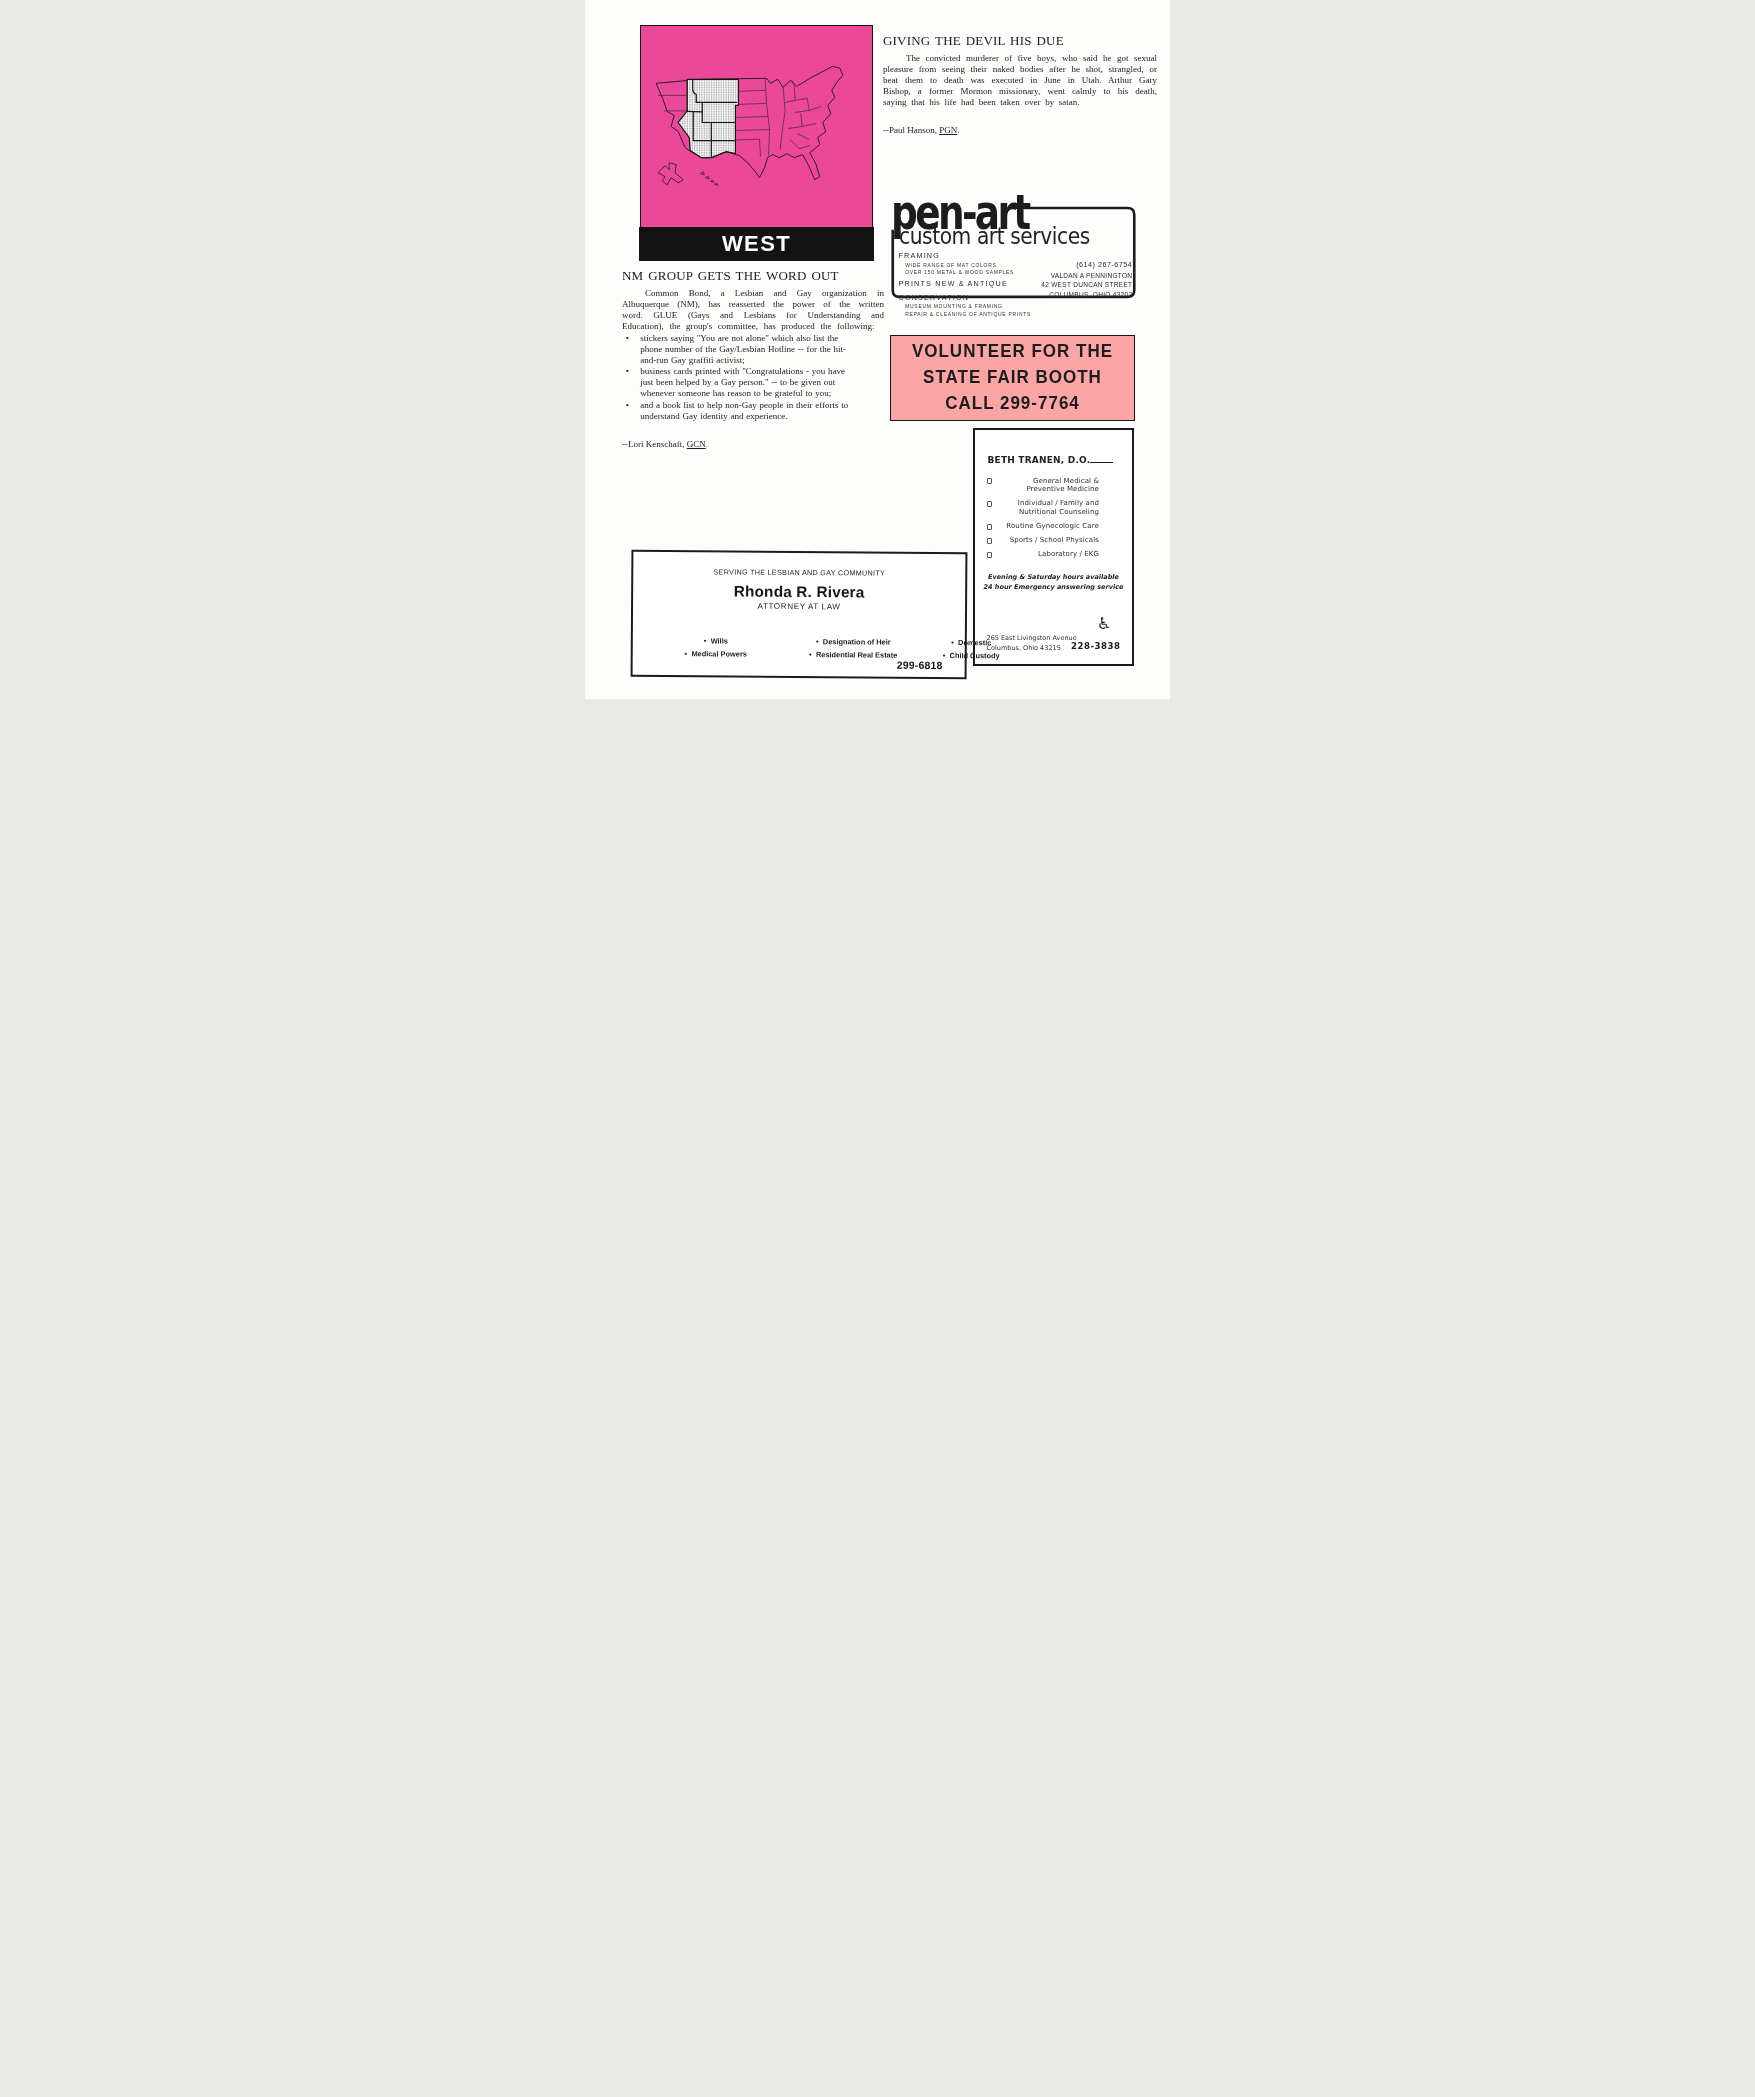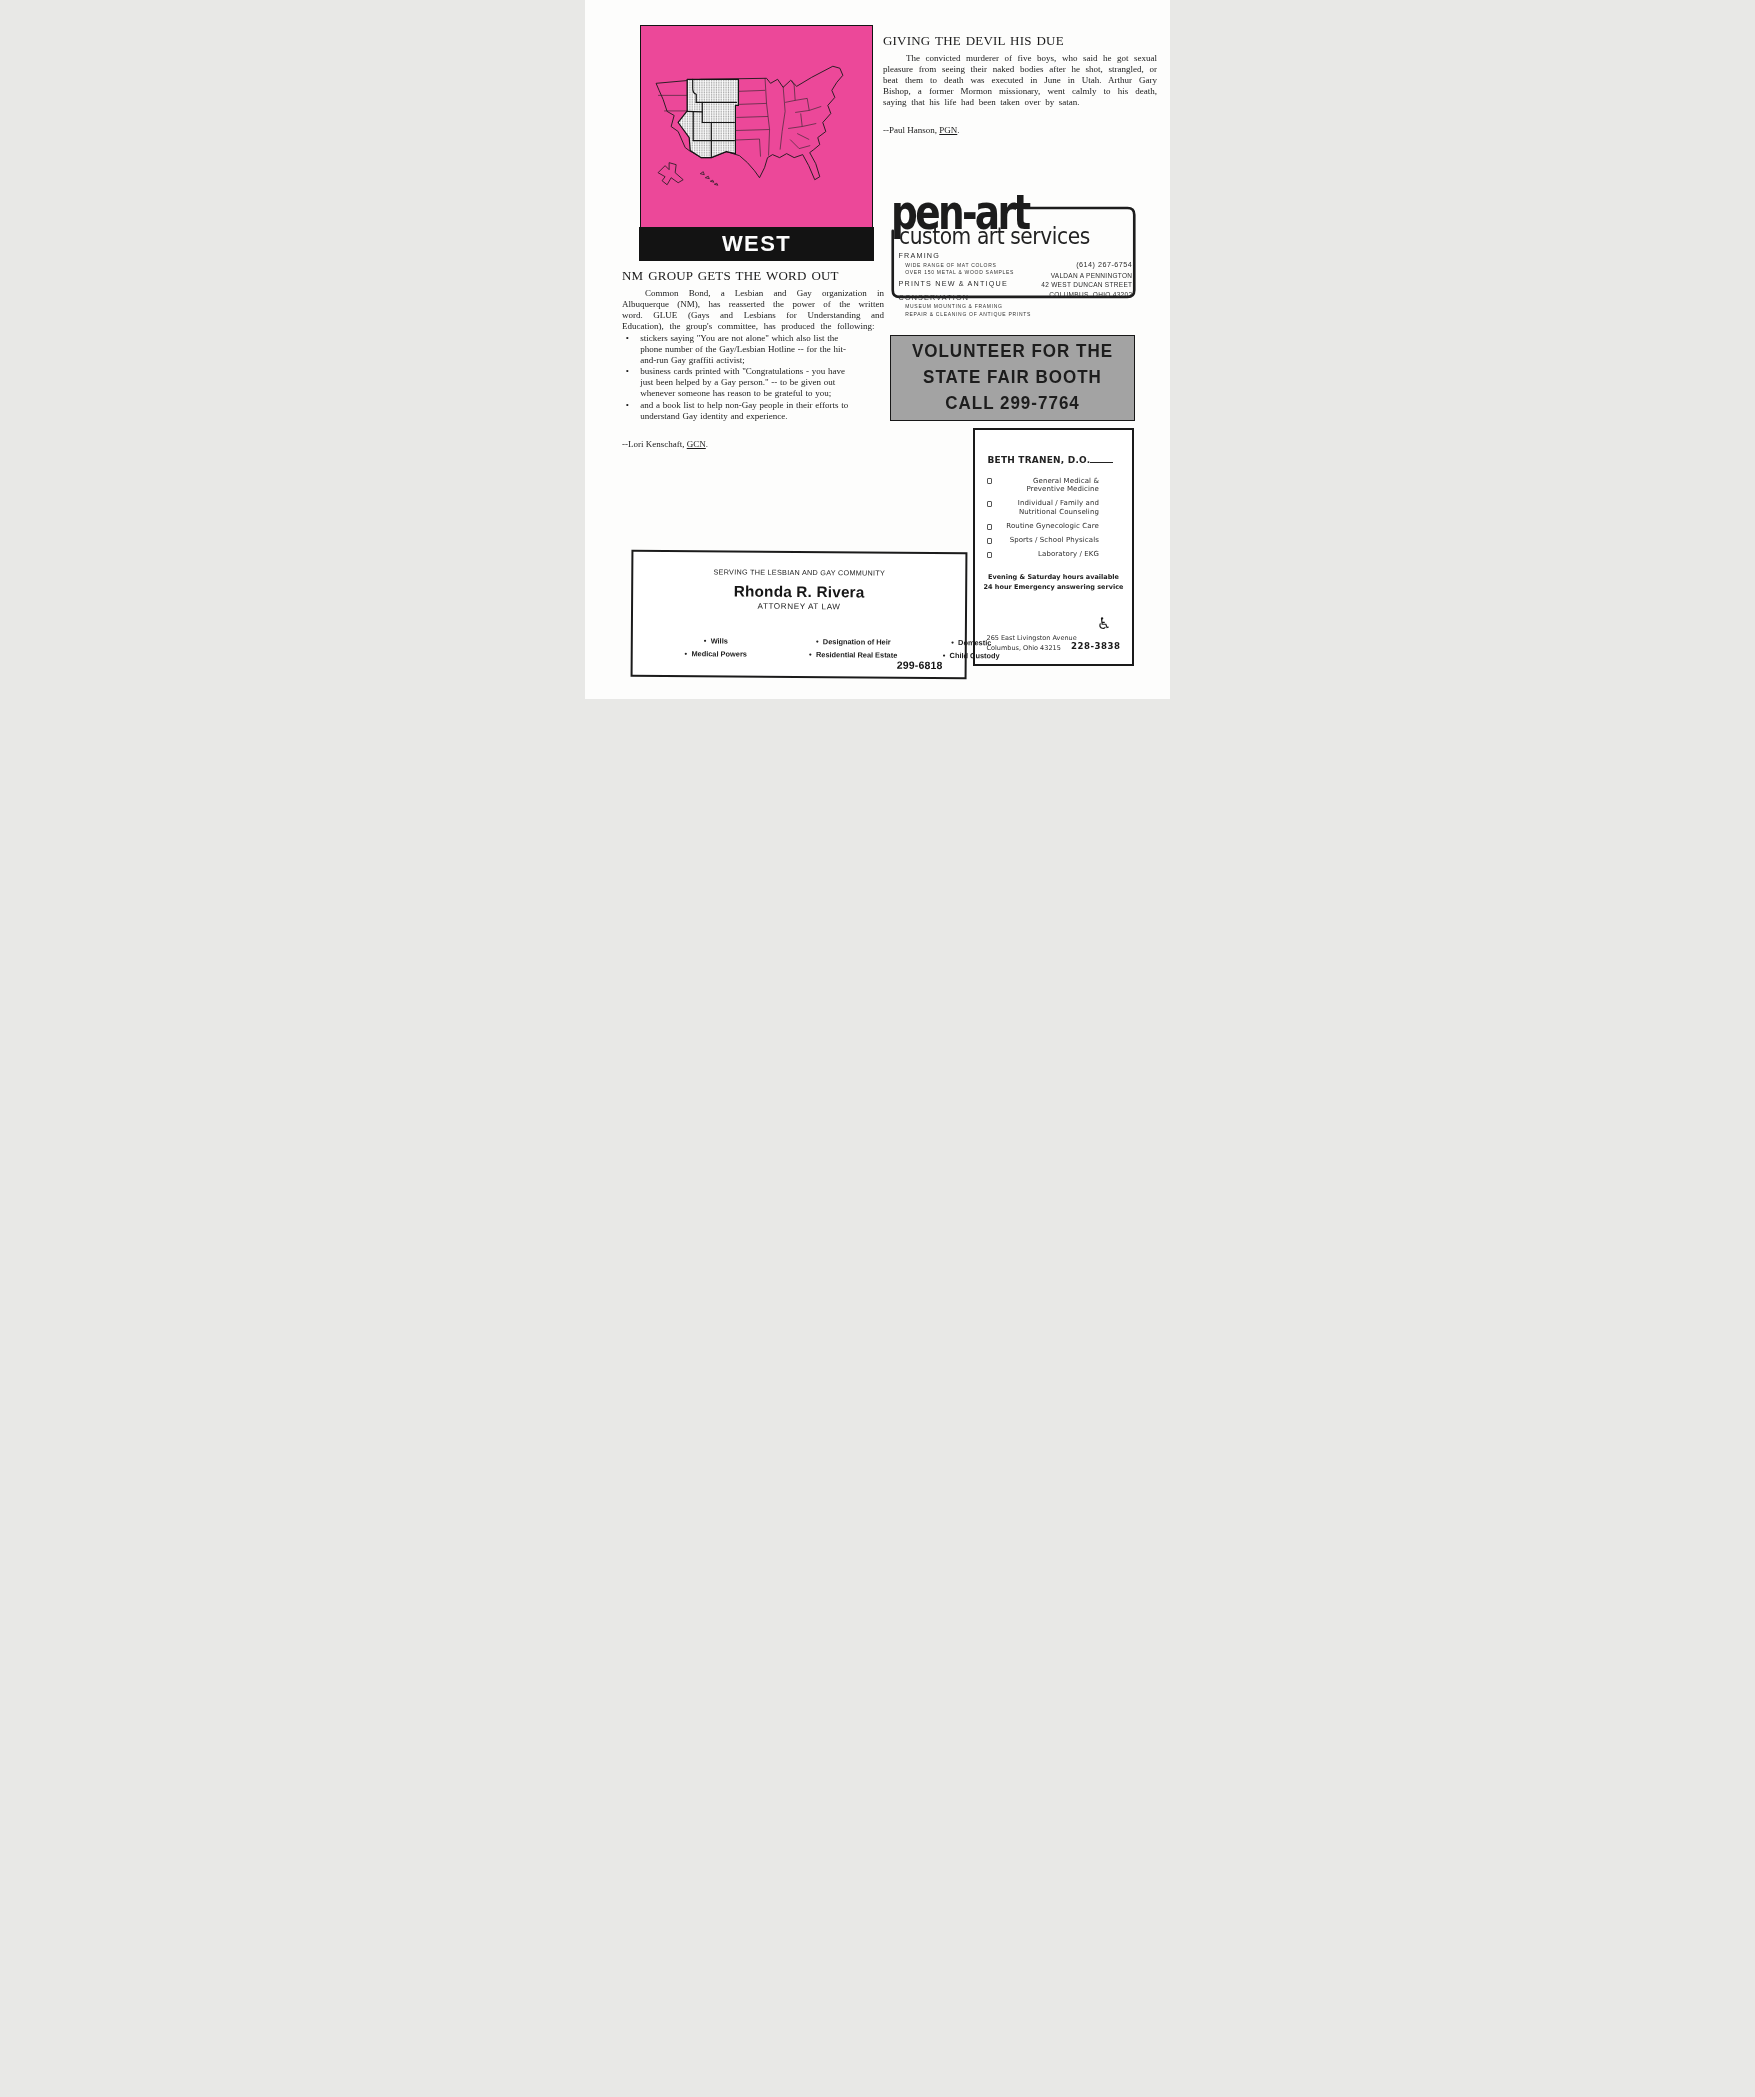--- a/index.html
+++ b/index.html
@@ -61,41 +61,41 @@
   .pa-cat2{margin-top:4.3px;}
   .pa-contact{
     position:absolute;right:7.7px;bottom:1.9px;text-align:right;
     font-family:"Liberation Sans",sans-serif;font-size:6.5px;line-height:1.45;
     letter-spacing:0.3px;color:#2b2b2b;
   }
   .pa-phone{font-size:7.2px;letter-spacing:0.5px;}
 
   
   .volunteer{
-    left:305px;top:335px;width:243px;height:84px;border:1.9px solid #181818;background:#a3a3a3;
+    left:305px;top:335px;width:243px;height:84px;border:1.9px solid #181818;background:#fca5a5;
     display:flex;flex-direction:column;justify-content:space-evenly;align-items:center;
   }
   .vol-line{
     font-family:"Liberation Sans",sans-serif;font-weight:bold;font-size:17px;
     letter-spacing:1px;transform:scaleY(1.08);color:#1d1d1d;white-space:nowrap;
   }
 
   
   .beth{left:388px;top:428px;width:157px;height:234px;border:2.4px solid #1a1a1a;background:#fff;
         font-family:"DejaVu Sans",sans-serif;}
   .beth-name{margin:25px 0 0 12.5px;font-size:9px;font-weight:bold;letter-spacing:0.2px;color:#222;}
   .beth-rule{display:inline-block;width:23px;border-bottom:1px solid #222;vertical-align:baseline;}
   .beth-services{list-style:none;margin:11.5px 0 0 11.5px;padding:0;}
   .beth-services li{display:flex;margin-bottom:5.3px;}
   .beth-services .sq{
     flex:0 0 3.8px;width:3.8px;height:3.8px;border:0.8px solid #555;border-radius:1px;
     margin:1.9px 5.7px 0 0;
   }
   .beth-services .stxt{width:101px;font-size:7px;line-height:1.25;color:#2c2c2c;letter-spacing:0.1px;text-align:right;}
-  .beth-hours{margin-top:13px;text-align:center;font-weight:bold;font-size:6.5px;line-height:1.55;color:#222;}
+  .beth-hours{margin-top:13px;text-align:center;font-weight:bold;font-size:6.5px;line-height:1.55;color:#222;font-style:italic;}
   .wheelchair-ic{position:absolute;right:21px;bottom:31px;font-size:16px;color:#1a1a1a;}
   .beth-addr{position:absolute;left:11.5px;bottom:10.5px;font-size:6.5px;line-height:1.6;color:#2d2d2d;}
   .beth-phone{position:absolute;right:11.5px;bottom:13.4px;font-size:8.6px;font-weight:bold;letter-spacing:0.5px;color:#1a1a1a;}
 
   
   .rivera{left:46px;top:551px;width:332px;height:123px;border:2.4px solid #1b1b1b;background:#fff;
           transform:rotate(.4deg);font-family:"Liberation Sans",sans-serif;}
   .riv-tagline{margin-top:15.3px;text-align:center;font-size:7.2px;letter-spacing:0.3px;color:#222;}
   .riv-name{margin-top:5.7px;text-align:center;font-size:15.3px;font-weight:bold;letter-spacing:0.2px;color:#161616;}
   .riv-title{margin-top:1px;text-align:center;font-size:8.1px;letter-spacing:0.6px;color:#222;}

